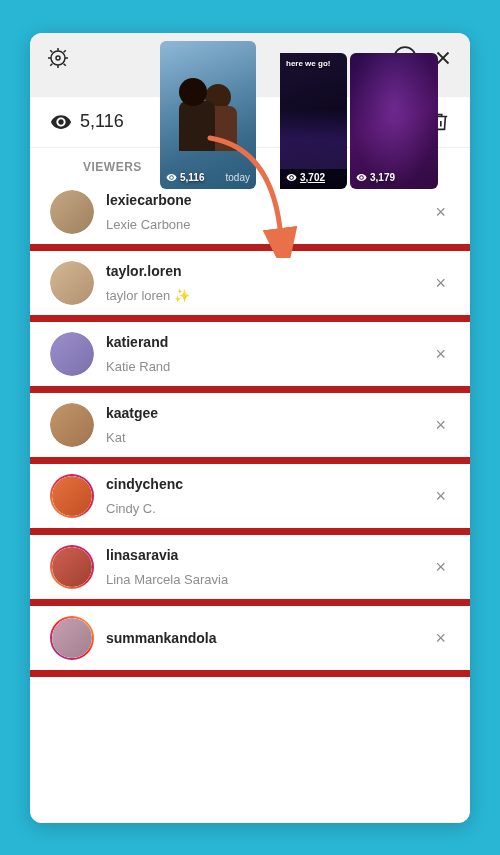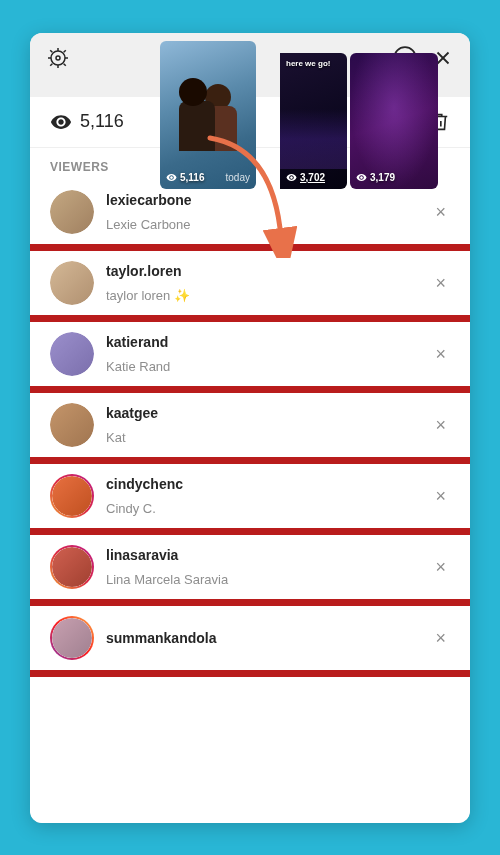--- a/index.html
+++ b/index.html
@@ -85,20 +85,21 @@
       padding: 12px 20px 6px;
       font-size: 12px;
       font-weight: 600;
       color: #8e8e8e;
       letter-spacing: 0.5px;
       text-transform: uppercase;
     }
     
     .arrow-overlay-container {
       position: relative;
+      padding-left: 33px;
     }
     .arrow-svg-container {
       position: absolute;
       top: -20px;
       left: 160px;
       z-index: 10;
       pointer-events: none;
     }
     
     .viewer-list {

